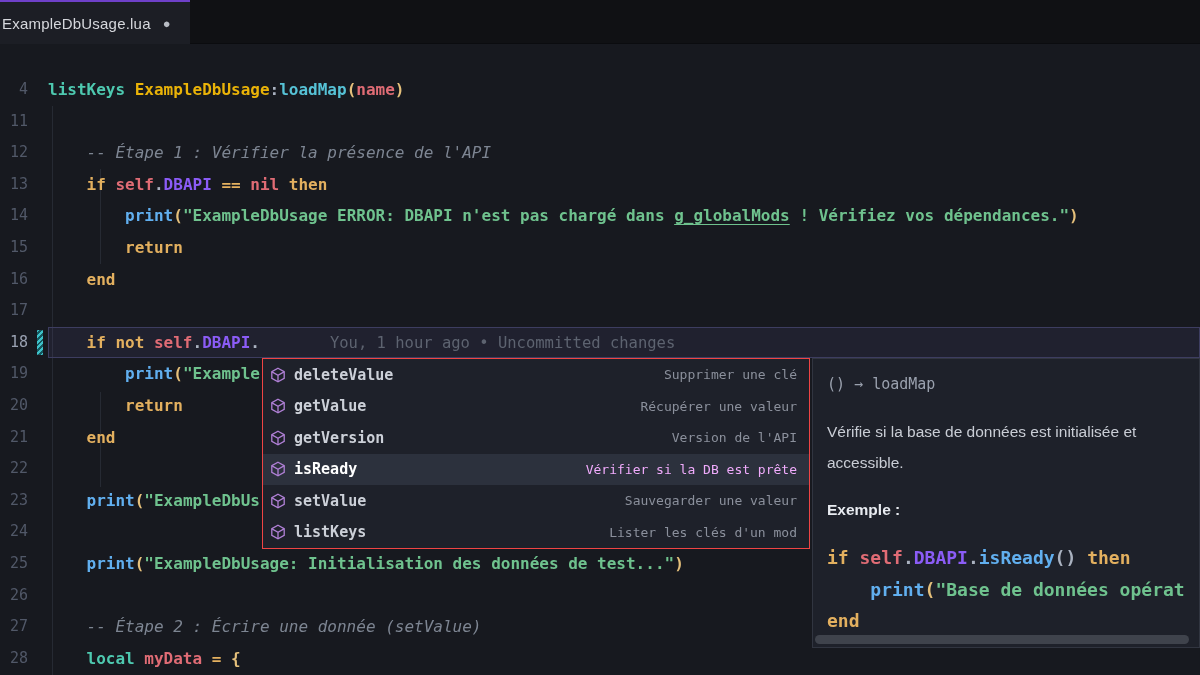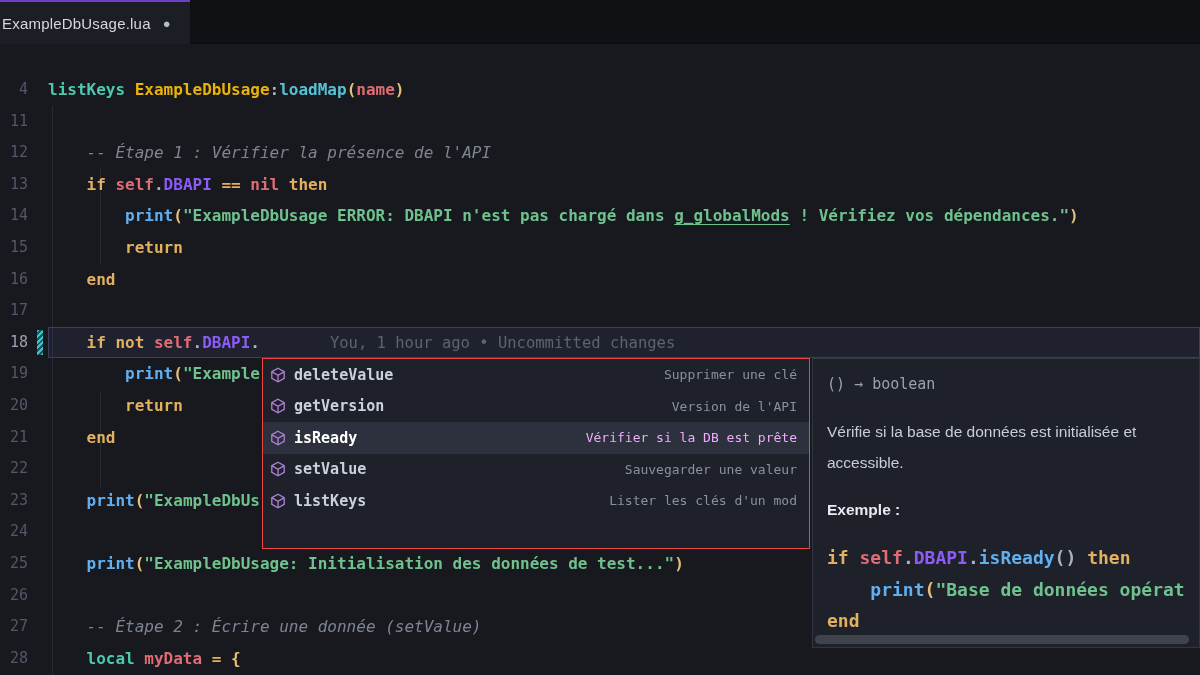--- a/index.html
+++ b/index.html
@@ -202,20 +202,30 @@
       <span class="s-label">deleteValue</span>
       <span class="s-detail">Supprimer une clé</span>
     </div>
     <div class="s-item">
       <span class="s-icon">
         <svg width="16" height="16" viewBox="0 0 16 16" fill="none">
           <path d="M8 1.2 L14.2 4.7 V11.3 L8 14.8 L1.8 11.3 V4.7 Z" stroke="#b180d7" stroke-width="1.3"></path>
           <path d="M2 4.9 L8 8.2 L14 4.9 M8 8.2 V14.6" stroke="#b180d7" stroke-width="1.3"></path>
         </svg>
       </span>
+      <span class="s-label">getValue</span>
+      <span class="s-detail">Récupérer une valeur</span>
+    </div>
+    <div class="s-item">
+      <span class="s-icon">
+        <svg width="16" height="16" viewBox="0 0 16 16" fill="none">
+          <path d="M8 1.2 L14.2 4.7 V11.3 L8 14.8 L1.8 11.3 V4.7 Z" stroke="#b180d7" stroke-width="1.3"></path>
+          <path d="M2 4.9 L8 8.2 L14 4.9 M8 8.2 V14.6" stroke="#b180d7" stroke-width="1.3"></path>
+        </svg>
+      </span>
       <span class="s-label">getVersion</span>
       <span class="s-detail">Version de l'API</span>
     </div>
     <div class="s-item sel">
       <span class="s-icon">
         <svg width="16" height="16" viewBox="0 0 16 16" fill="none">
           <path d="M8 1.2 L14.2 4.7 V11.3 L8 14.8 L1.8 11.3 V4.7 Z" stroke="#b180d7" stroke-width="1.3"></path>
           <path d="M2 4.9 L8 8.2 L14 4.9 M8 8.2 V14.6" stroke="#b180d7" stroke-width="1.3"></path>
         </svg>
       </span>
@@ -238,21 +248,21 @@
           <path d="M8 1.2 L14.2 4.7 V11.3 L8 14.8 L1.8 11.3 V4.7 Z" stroke="#b180d7" stroke-width="1.3"></path>
           <path d="M2 4.9 L8 8.2 L14 4.9 M8 8.2 V14.6" stroke="#b180d7" stroke-width="1.3"></path>
         </svg>
       </span>
       <span class="s-label">listKeys</span>
       <span class="s-detail">Lister les clés d'un mod</span>
     </div>
   </div>
 
 <div class="docs">
-  <div class="d-sig">() → boolean</div>
+  <div class="d-sig">() → loadMap</div>
   <div class="d-desc">Vérifie si la base de données est initialisée et accessible.</div>
   <div class="d-ex">Exemple :</div>
   <div class="d-code" id="doccode">
       <div class="dline"><span class="tk-kw">if </span><span class="tk-red">self</span><span class="tk-punc">.</span><span class="tk-prop">DBAPI</span><span class="tk-punc">.</span><span class="tk-fn">isReady</span><span class="tk-punc">()</span><span class="tk-kw"> then</span></div>
       <div class="dline"><span class="tk-punc">    </span><span class="tk-fn">print</span><span class="tk-brkt">(</span><span class="tk-str">"Base de données opérationnelle !"</span></div>
       <div class="dline"><span class="tk-kw">end</span></div>
     </div>
   <div class="d-scroll"></div>
 </div>
 

